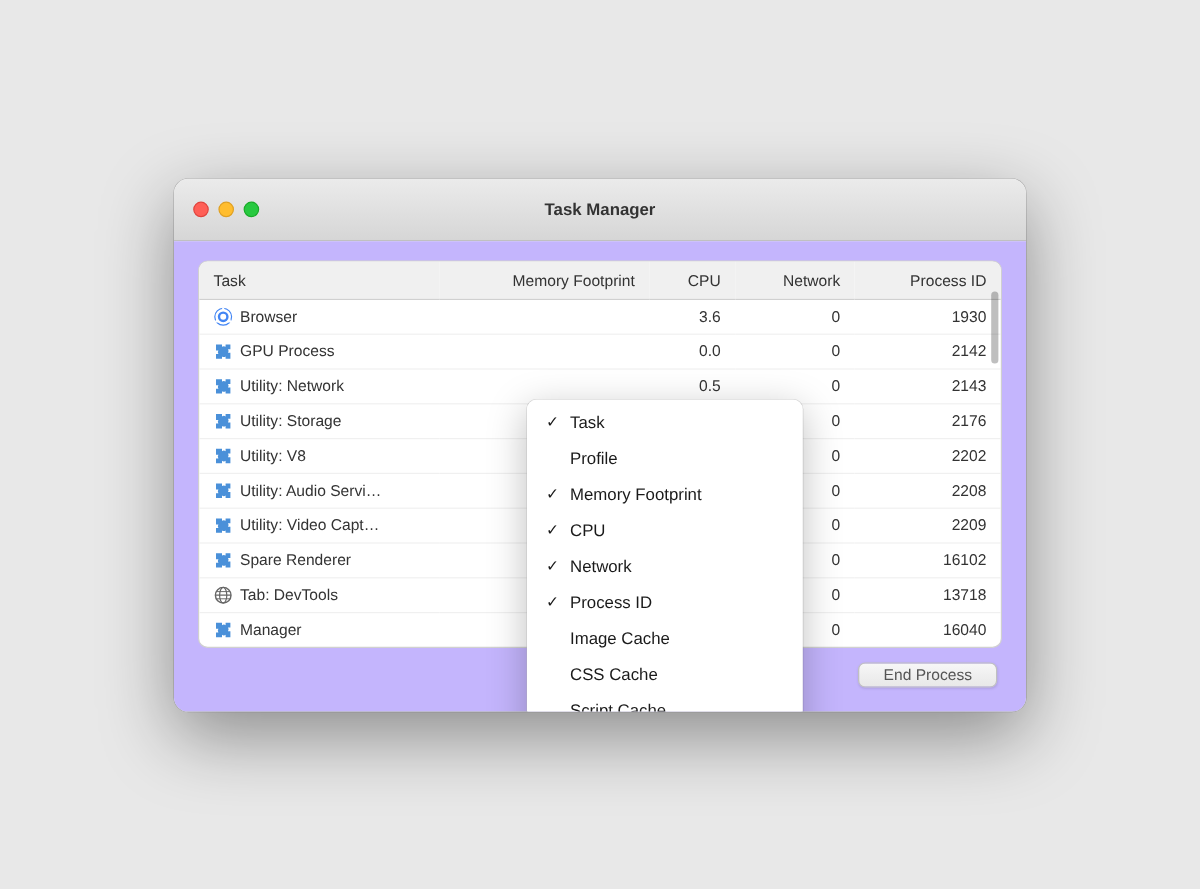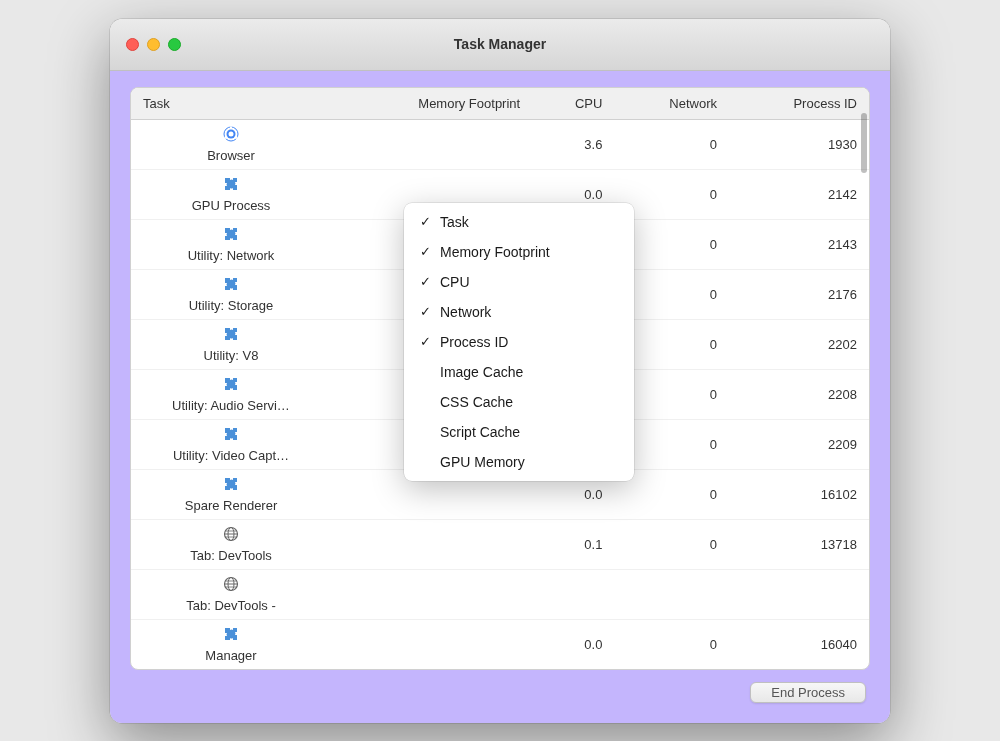--- a/index.html
+++ b/index.html
@@ -8,21 +8,21 @@
       background: #e8e8e8;
       display: flex;
       align-items: center;
       justify-content: center;
       width: 1000px;
       height: 741px;
       font-family: -apple-system, BlinkMacSystemFont, 'Helvetica Neue', sans-serif;
     }
 
     .window {
-      width: 780px;
+      width: 710px;
       background: #f5f5f5;
       border-radius: 12px;
       box-shadow: 0 20px 60px rgba(0,0,0,0.4), 0 0 0 0.5px rgba(0,0,0,0.2);
       overflow: hidden;
     }
 
     .titlebar {
       background: linear-gradient(to bottom, #ebebeb, #d6d6d6);
       height: 52px;
       display: flex;
@@ -107,21 +107,20 @@
       text-align: right;
       color: #333;
       font-size: 13px;
     }
 
     tbody td:first-child {
       text-align: left;
       display: flex;
       align-items: center;
       gap: 6px;
-      flex-direction: column;
     }
 
     .bottom-bar {
       display: flex;
       justify-content: flex-end;
       padding: 12px 4px 0;
     }
 
     .end-process-btn {
       background: linear-gradient(to bottom, #f7f7f7, #e8e8e8);
@@ -335,36 +334,20 @@
                   <span style="font-size:13px;">Tab: DevTools</span>
                 </td>
                 <td></td>
                 <td>0.1</td>
                 <td>0</td>
                 <td>13718</td>
               </tr>
               <tr>
                 <td>
                   <svg width="16" height="16" viewBox="0 0 16 16">
-      <circle cx="8" cy="8" r="6.5" fill="none" stroke="#666" stroke-width="1.2"></circle>
-      <ellipse cx="8" cy="8" rx="3" ry="6.5" fill="none" stroke="#666" stroke-width="1"></ellipse>
-      <line x1="1.5" y1="8" x2="14.5" y2="8" stroke="#666" stroke-width="1"></line>
-      <line x1="2.5" y1="5" x2="13.5" y2="5" stroke="#666" stroke-width="0.8"></line>
-      <line x1="2.5" y1="11" x2="13.5" y2="11" stroke="#666" stroke-width="0.8"></line>
-    </svg>
-                  <span style="font-size:13px;">Tab: DevTools -</span>
-                </td>
-                <td></td>
-                <td></td>
-                <td></td>
-                <td></td>
-              </tr>
-              <tr>
-                <td>
-                  <svg width="16" height="16" viewBox="0 0 16 16">
       <path d="M2 2 L7 2 L7 4 Q8.5 3 10 4 L10 2 L14 2 L14 6 L12 6 Q13 7.5 12 9 L14 9 L14 14 L10 14 L10 12 Q8.5 13 7 12 L7 14 L2 14 L2 10 L4 10 Q3 8.5 4 7 L2 7 Z" fill="#4a90d9"></path>
     </svg>
                   <span style="font-size:13px;">Manager</span>
                 </td>
                 <td></td>
                 <td>0.0</td>
                 <td>0</td>
                 <td>16040</td>
               </tr>
             </tbody>
@@ -379,20 +362,24 @@
     <div class="bottom-bar">
       <button class="end-process-btn">End Process</button>
     </div>
 
     <div class="dropdown-menu" id="dropdown-menu">
     <div class="menu-item">
           <span class="checkmark">✓</span>
           <span>Task</span>
         </div>
         <div class="menu-item">
+          <span class="no-checkmark"></span>
+          <span>Profile</span>
+        </div>
+        <div class="menu-item">
           <span class="checkmark">✓</span>
           <span>Memory Footprint</span>
         </div>
         <div class="menu-item">
           <span class="checkmark">✓</span>
           <span>CPU</span>
         </div>
         <div class="menu-item">
           <span class="checkmark">✓</span>
           <span>Network</span>

